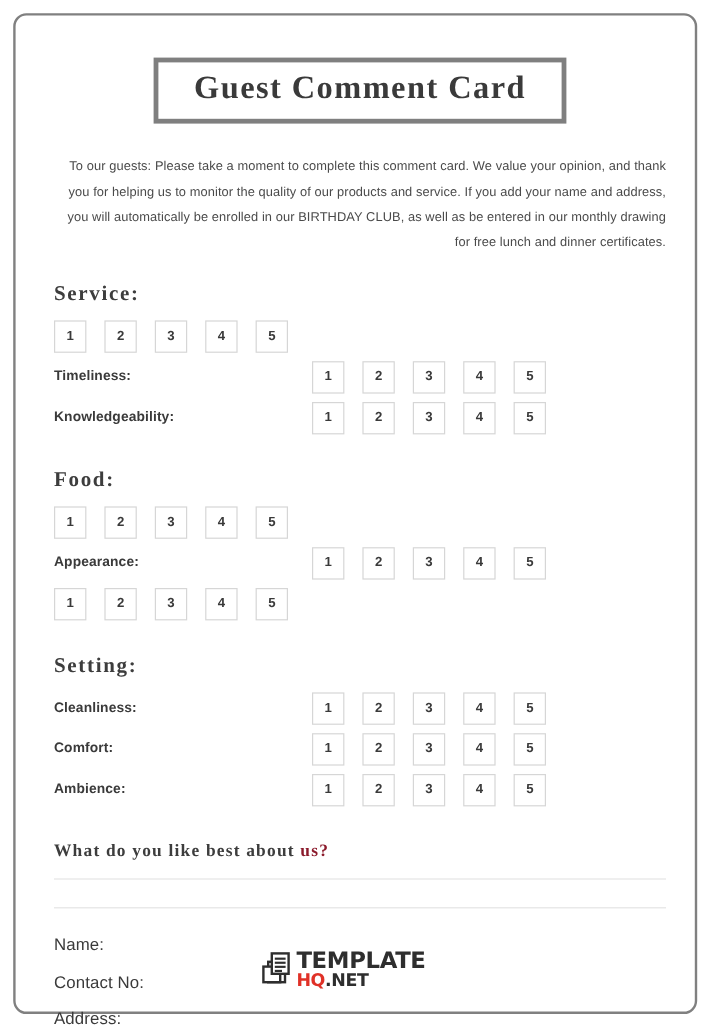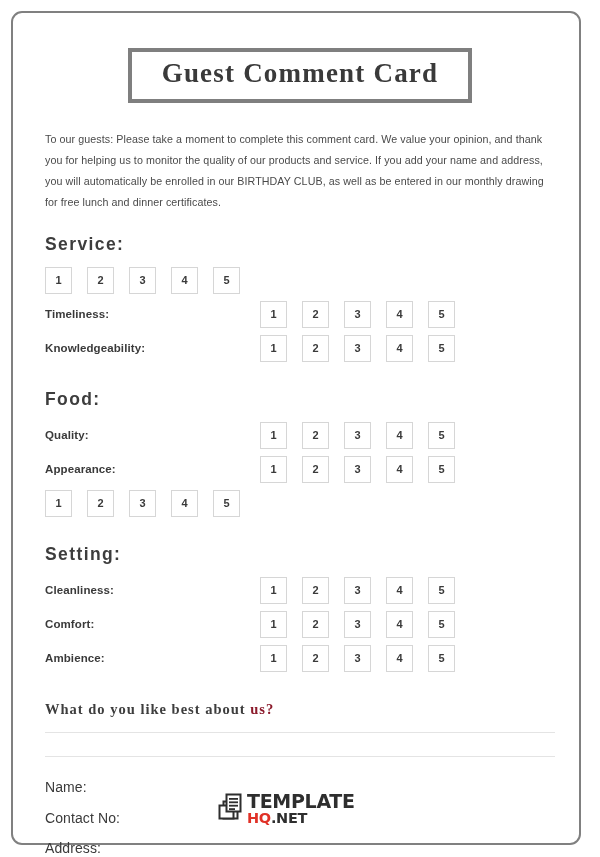--- a/index.html
+++ b/index.html
@@ -66,32 +66,32 @@
     white-space: nowrap;
     line-height: 1.15;
   }
 
   
   .intro {
     margin-top: 26px;
     font-size: 10.7px;
     line-height: 1.95;
     color: #4a4a4a;
-    text-align: left;
+    text-align: right;
     letter-spacing: 0.08px;
   }
 
   
   .section {
     margin-top: 24px;
   }
   .section.first { margin-top: 22px; }
 
   .section-title {
-    font-family: Liberation Sans, sans-serif;
+    font-family: Liberation Serif, serif;
     font-weight: bold;
     font-size: 17.5px;
     letter-spacing: 1.4px;
     color: #3d3d3d;
     margin-bottom: 8px;
   }
 
   .rating-row {
     position: relative;
     height: 34px;
@@ -241,21 +241,20 @@
               <div class="rate-box">2</div>
               <div class="rate-box">3</div>
               <div class="rate-box">4</div>
               <div class="rate-box">5</div>
             </div>
           </div>
         </div>
         <div class="section">
           <div class="section-title">Food:</div>
           <div class="rating-row">
-            <div class="rating-label">Quality:</div>
             <div class="boxes">
               <div class="rate-box">1</div>
               <div class="rate-box">2</div>
               <div class="rate-box">3</div>
               <div class="rate-box">4</div>
               <div class="rate-box">5</div>
             </div>
           </div>
           <div class="rating-row">
             <div class="rating-label">Appearance:</div>

